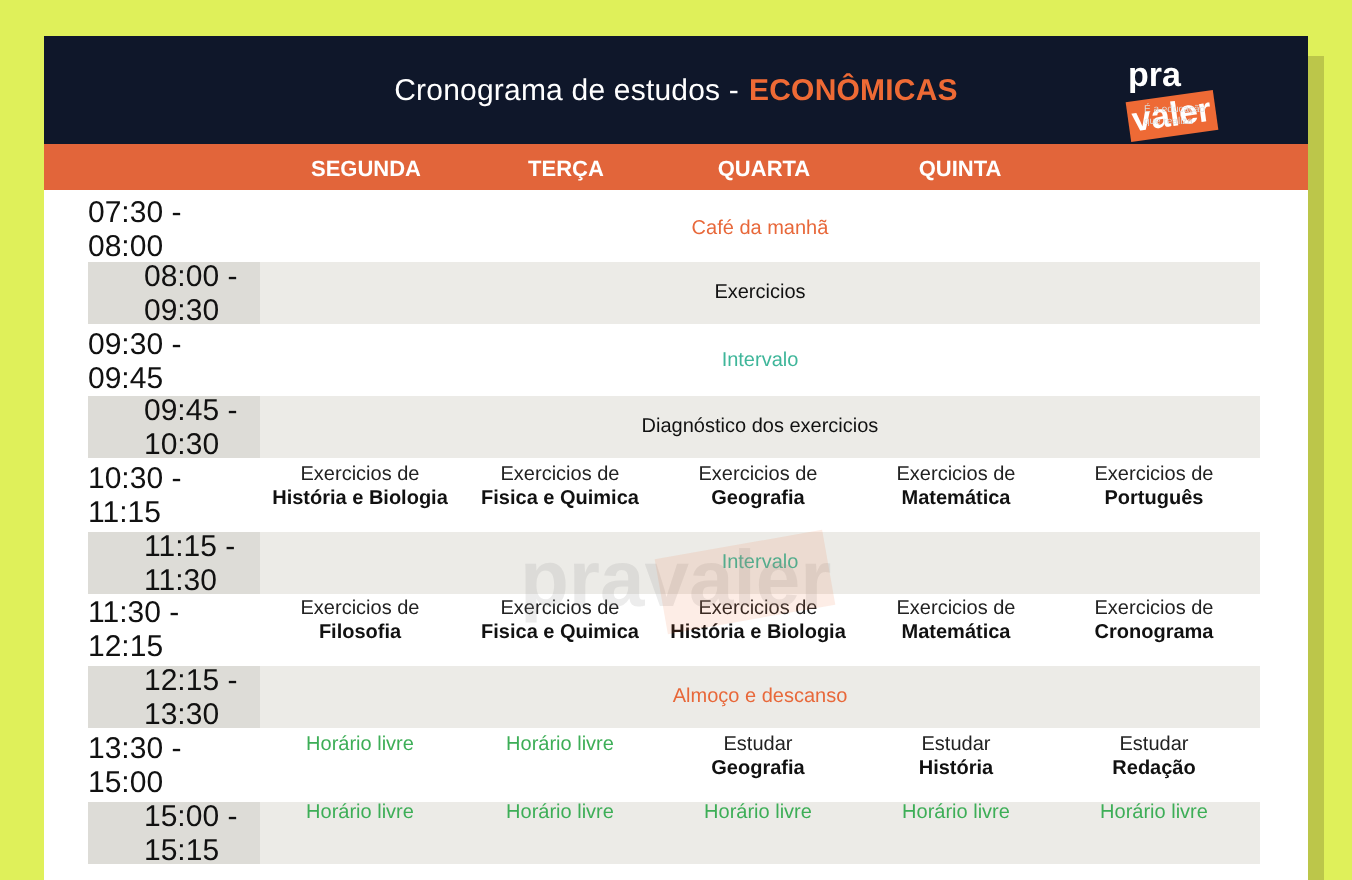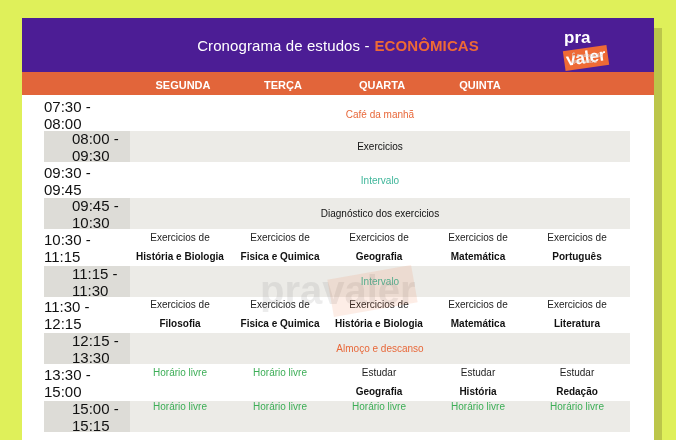--- a/index.html
+++ b/index.html
@@ -11,21 +11,21 @@
   }
   .shadow {
     position:absolute; left:32px; top:28px; width:630px; height:430px;
     background:#bcc64a;
   }
   .card {
     position:absolute; left:22px; top:18px; width:632px; height:430px;
     background:#ffffff; overflow:hidden;
   }
   .topbar {
-    height:54px; background:#4c1d95; position:relative;
+    height:54px; background:#0f172a; position:relative;
   }
   .title {
     position:absolute; left:0; right:0; top:0; height:54px;
     display:flex; align-items:center; justify-content:center;
     color:#fff; font-size:15px; letter-spacing:0.1px;
   }
   .title .accent { color:#ee6a35; font-weight:bold; margin-left:5px; }
   .logo { position:absolute; right:20px; top:10px; width:70px; height:40px; }
   .logo .word { position:absolute; left:0; top:0; font-size:17px; color:#fff; font-weight:bold; }
   .logo .word .hl { background:#ee6a35; padding:0 2px; transform:rotate(-8deg); display:inline-block; }
@@ -47,21 +47,21 @@
   .row.shaded .time { background:#dddcd7;padding-left:28px; }
   .span {
     position:absolute; left:108px; width:500px; height:31px;
     display:flex; align-items:center; justify-content:center; font-size:10px;
   }
   .row.shaded .span { background:#ecebe7; }
   .cells { position:absolute; left:108px; width:500px; height:31px; }
   .row.shaded .cells { background:#ecebe7; }
   .cell {
     position:absolute; top:0; width:100px; height:31px;
-    display:flex; flex-direction:column; align-items:center; justify-content:space-between;
+    display:flex; flex-direction:column; align-items:center; justify-content:flex-start;
     font-size:10px; color:#222; line-height:12px; text-align:center;
   }
   .cell b { color:#111; }
   .orange { color:#e8683a; }
   .teal { color:#3fb69a; }
   .green { color:#3dae57; }
   .dark { color:#111; }
   .watermark {
     position:absolute; left:238px; top:250px; font-size:40px; font-weight:bold;
     color:rgba(150,150,150,0.18); pointer-events:none;
@@ -161,21 +161,21 @@
       <div class="cell" style="left:199px">
           <span>Exercicios de</span>
           <b>História e Biologia</b>
         </div>
       <div class="cell" style="left:298px">
           <span>Exercicios de</span>
           <b>Matemática</b>
         </div>
       <div class="cell" style="left:397px">
           <span>Exercicios de</span>
-          <b>Literatura</b>
+          <b>Cronograma</b>
         </div>
     </div>
   </div>
 
   <div class="row shaded" style="top:315px">
     <div class="time">12:15 - 13:30</div>
     <div class="span orange">Almoço e descanso</div>
   </div>
 
   <div class="row" style="top:349px">

